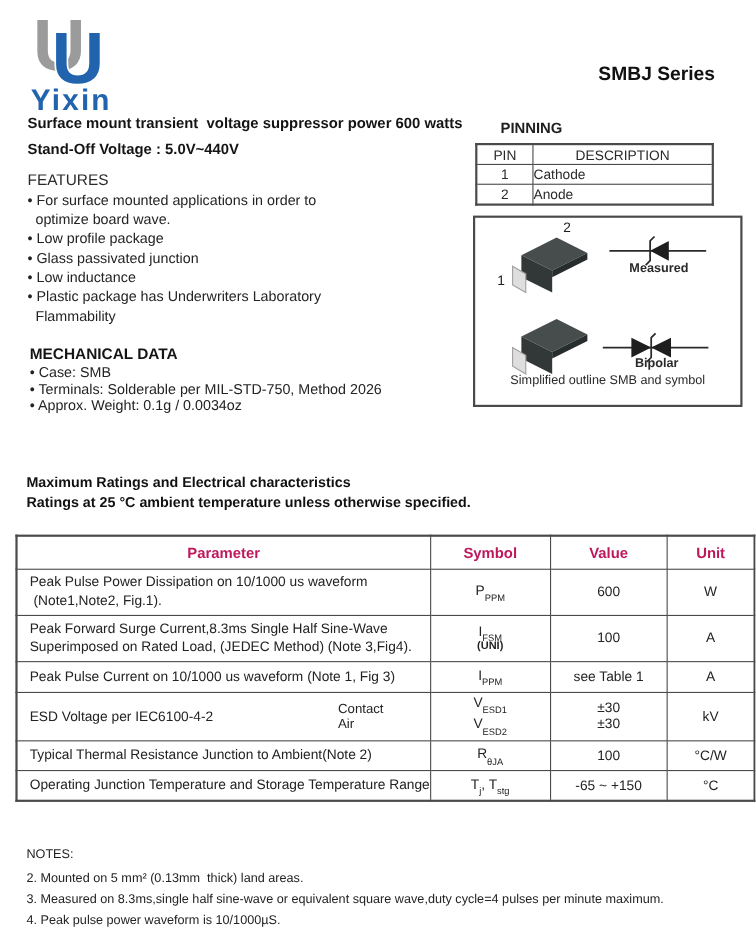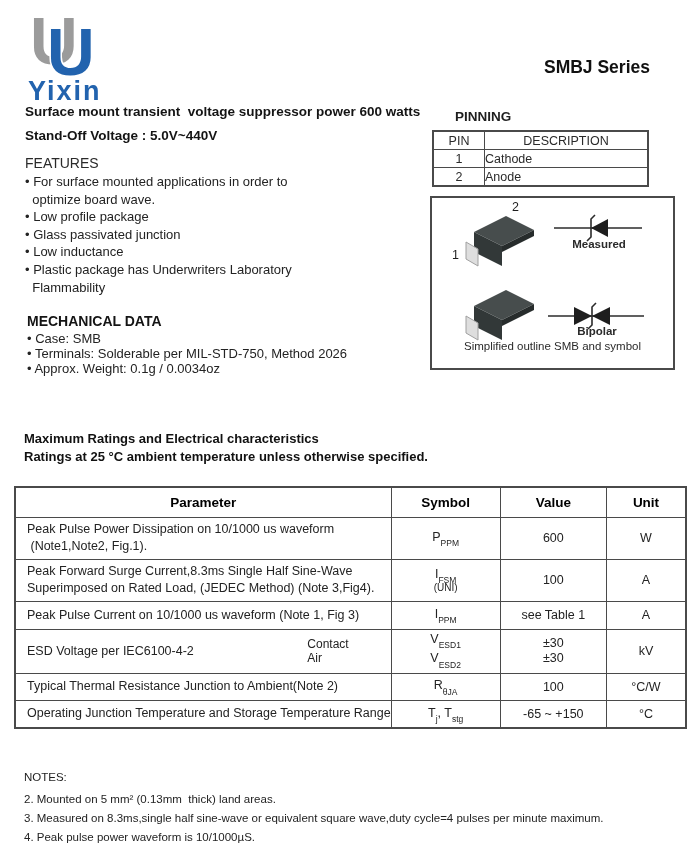--- a/index.html
+++ b/index.html
@@ -39,28 +39,28 @@
   .uni-sym{left:120px;top:14px;} .bip-sym{left:114px;top:102px;}
   .sym-label{font-size:11.5px;font-weight:bold;text-align:center;width:90px;color:#2a2a2a;}
   .uni-label{left:122px;top:40px;} .bip-label{left:120px;top:127px;}
   .outline-caption{left:0;top:142px;width:100%;text-align:center;font-size:11.5px;font-weight:normal;color:#2a2a2a;}
 
   .ratings-h{left:24px;font-size:13px;font-weight:bold;color:#111;}
   .rh1{top:431px;} .rh2{top:449px;}
 
   .ratings-table{left:14px;top:486px;border-collapse:collapse;table-layout:fixed;border:2px solid #4a4a4a;}
   .ratings-table th,.ratings-table td{border:1px solid #4a4a4a;padding:0;vertical-align:middle;}
-  .ratings-table th{font-size:13.5px;font-weight:bold;color:#000000;}
+  .ratings-table th{font-size:13.5px;font-weight:bold;color:#be185d;}
   .ratings-table td{font-size:12.5px;color:#232323;}
   .c-param{width:354px;} .c-sym{width:112px;} .c-val{width:110px;} .c-unit{width:82px;}
   td.param{padding-left:11px;text-align:left;}
   .pline{white-space:pre;line-height:17px;}
   td.sym,td.val,td.unit{text-align:center;}
   td.sym sub{font-size:8.5px;position:relative;bottom:-2px;}
-  .sym-extra{font-size:10px;line-height:10px;}
+  .sym-extra{font-size:10px;line-height:10px;font-weight:bold;}
   .esd-wrap{display:flex;align-items:center;}
   .esd-cond{margin-left:auto;margin-right:42px;font-size:12px;line-height:14px;}
   .esd-cond span{display:block;}
   .stack div{line-height:15px;}
 
   .notes-h{left:24px;top:771px;font-size:11.5px;}
   .notes-lines{left:24px;top:790px;font-size:11.5px;line-height:19px;color:#232323;}
   .note-line{white-space:pre;}
   .note-sub{font-size:8px;}
 

